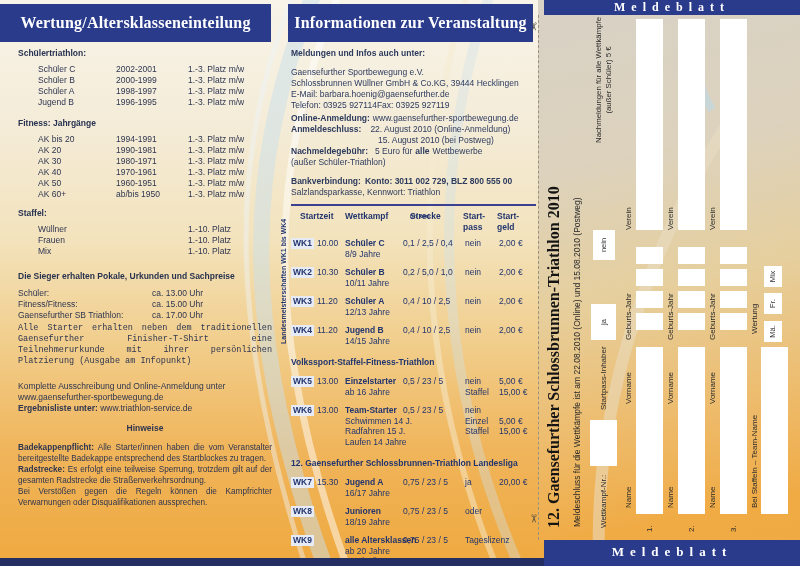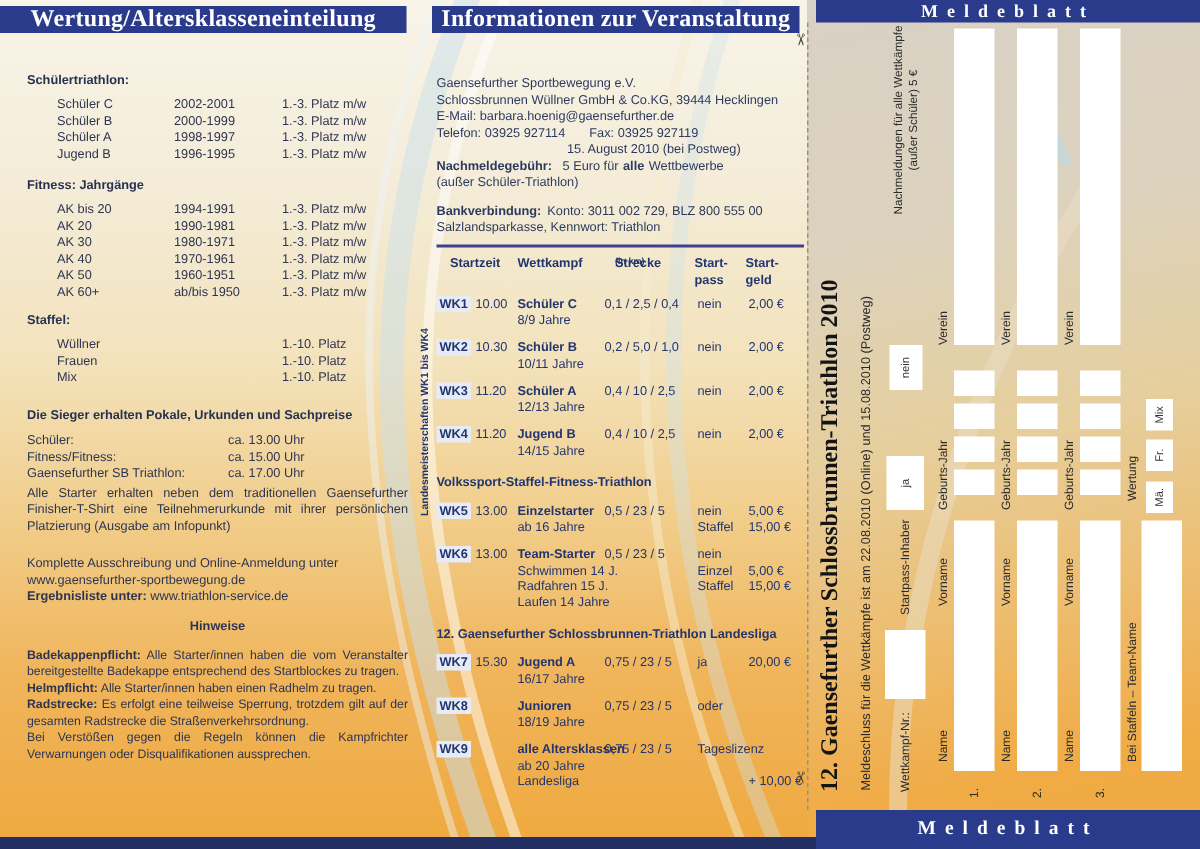--- a/index.html
+++ b/index.html
@@ -8,37 +8,37 @@
     position:relative; width:800px; height:566px; overflow:hidden;
     font-family:"Liberation Sans", sans-serif; color:#2e3550;
     background:linear-gradient(180deg,#f8f4e9 0%,#f4ecd8 22%,#f3e3bd 42%,#f1cc88 62%,#f0b45a 80%,#efa93f 100%);
   }
   .right-bg {
     position:absolute; left:538px; top:0; width:262px; height:566px;
     background:linear-gradient(168deg,#d8d1c5 0%,#dcd2bd 28%,#e6cf9e 50%,#edbd70 70%,#f0ab45 88%,#f0aa42 100%);
   }
   .swoosh { position:absolute; left:0; top:0; }
   .hdr {
-    position:absolute; top:4px; height:18px; background:#2a3b8c; color:#fff;
+    position:absolute; top:4px; height:38px; background:#2a3b8c; color:#fff;
     font-family:"Liberation Serif", serif; font-weight:bold; font-size:16px;
     display:flex; align-items:center; justify-content:center; letter-spacing:0.2px;
   }
   #hdr-left { left:0; width:271px; }
   #hdr-mid  { left:288px; width:245px; }
   .bottom-strip { position:absolute; left:0; top:558px; width:544px; height:8px; background:#232e63; }
 
   
   #leftPanel { position:absolute; left:18px; top:42px; width:254px; font-size:8.5px; line-height:11px; }
   .sec-h { font-weight:bold; color:#273250; }
   .t3 { display:grid; grid-template-columns:78px 72px auto; }
   .t3 > div, .t2s > div, .t2z > div { line-height:11px; }
   .t3, .t2s { margin-left:20px; }
   .t2s { display:grid; grid-template-columns:150px auto; }
   .t2z { display:grid; grid-template-columns:134px auto; }
-  .para { text-align:justify; margin-top:2px; }
+  .para { text-align:justify; margin-top:2px;font-family:Liberation Mono, monospace; }
   .hint { text-align:justify; font-size:8.2px; }
   .b { font-weight:bold; }
   .center { text-align:center; }
 
   
   #midPanel { position:absolute; left:291px; top:42px; width:245px; font-size:8.5px; line-height:11px; color:#2c3a5e; }
   .il { white-space:nowrap; }
   .divider { border-top:2px solid #3c4090; margin-top:6px; }
   .wk-headrow { position:relative; height:22px; margin-top:2px; font-weight:bold; color:#22356e; }
   .wk-headrow span { position:absolute; white-space:nowrap; }
@@ -152,36 +152,38 @@
       </div>
     <div class="para">Alle Starter erhalten neben dem traditionellen Gaensefurther Finisher-T-Shirt eine Teilnehmerurkunde mit ihrer persönlichen Platzierung (Ausgabe am Infopunkt)</div>
     <div style="margin-top:14px">
       <div>Komplette Ausschreibung und Online-Anmeldung unter</div>
       <div>www.gaensefurther-sportbewegung.de</div>
       <div><span class="b">Ergebnisliste unter:</span><span> www.triathlon-service.de</span></div>
     </div>
     <div class="center b" style="margin-top:9px">Hinweise</div>
     <div style="margin-top:8px" id="hintList">
         <div class="hint"><span class="b">Badekappenpflicht:</span><span> Alle Starter/innen haben die vom Veranstalter bereitgestellte Badekappe entsprechend des Startblockes zu tragen.</span></div>
-        <div class="hint"><span class="b">Helmpflicht:</span><span> Alle Starter/innen haben einen Radhelm zu tragen.</span></div>
         <div class="hint"><span class="b">Radstrecke:</span><span> Es erfolgt eine teilweise Sperrung, trotzdem gilt auf der gesamten Radstrecke die Straßenverkehrsordnung.</span></div>
         <div class="hint"><span>Bei Verstößen gegen die Regeln können die Kampfrichter Verwarnungen oder Disqualifikationen aussprechen.</span></div>
       </div>
   </div>
 
   <div id="midPanel">
+    <div class="sec-h" style="margin-top:6px;color:#2c3a5e">Meldungen und Infos auch unter:</div>
     <div id="infoLines">
         <div class="il" style="margin-top: 8px;"><span>Gaensefurther Sportbewegung e.V.</span></div>
         <div class="il"><span>Schlossbrunnen Wüllner GmbH &amp; Co.KG, 39444 Hecklingen</span></div>
         <div class="il"><span>E-Mail: barbara.hoenig@gaensefurther.de</span></div>
-        <div class="il"><span>Telefon: 03925 927114</span><span style="margin-left: 16px;">Fax: 03925 927119</span></div>
+        <div class="il"><span>Telefon: 03925 927114</span><span style="">Fax: 03925 927119</span></div>
+        <div class="il" style="margin-top: 2px;"><span class="b">Online-Anmeldung:</span><span style="margin-left: 3px;">www.gaensefurther-sportbewegung.de</span></div>
+        <div class="il"><span class="b">Anmeldeschluss:</span><span style="margin-left: 9px;">22. August 2010 (Online-Anmeldung)</span></div>
         <div class="il" style="margin-left: 87px;"><span>15. August 2010 (bei Postweg)</span></div>
         <div class="il"><span class="b">Nachmeldegebühr:</span><span style="margin-left: 7px;">5 Euro für</span><span class="b" style="margin-left: 3px;">alle</span><span style="margin-left: 3px;">Wettbewerbe</span></div>
         <div class="il" style=""><span>(außer Schüler-Triathlon)</span></div>
-        <div class="il" style="margin-top: 8px;"><span class="b">Bankverbindung:</span><span style="margin-left: 4px;">Konto: 3011 002 729, BLZ 800 555 00</span></div>
+        <div class="il" style="margin-top: 8px;"><span class="b">Bankverbindung:</span><span style="margin-left: 4px; font-weight: bold;">Konto: 3011 002 729, BLZ 800 555 00</span></div>
         <div class="il"><span>Salzlandsparkasse, Kennwort: Triathlon</span></div>
       </div>
     <div class="divider"></div>
     <div class="wk-headrow">
       <span class="b" style="left:9px;top:3px">Startzeit</span>
       <span class="b" style="left:54px;top:3px">Wettkampf</span>
       <span style="left:119px;top:3px">
           <span class="b">Strecke</span> 
           <span style="font-size:6px">(in km)</span>
         </span>

